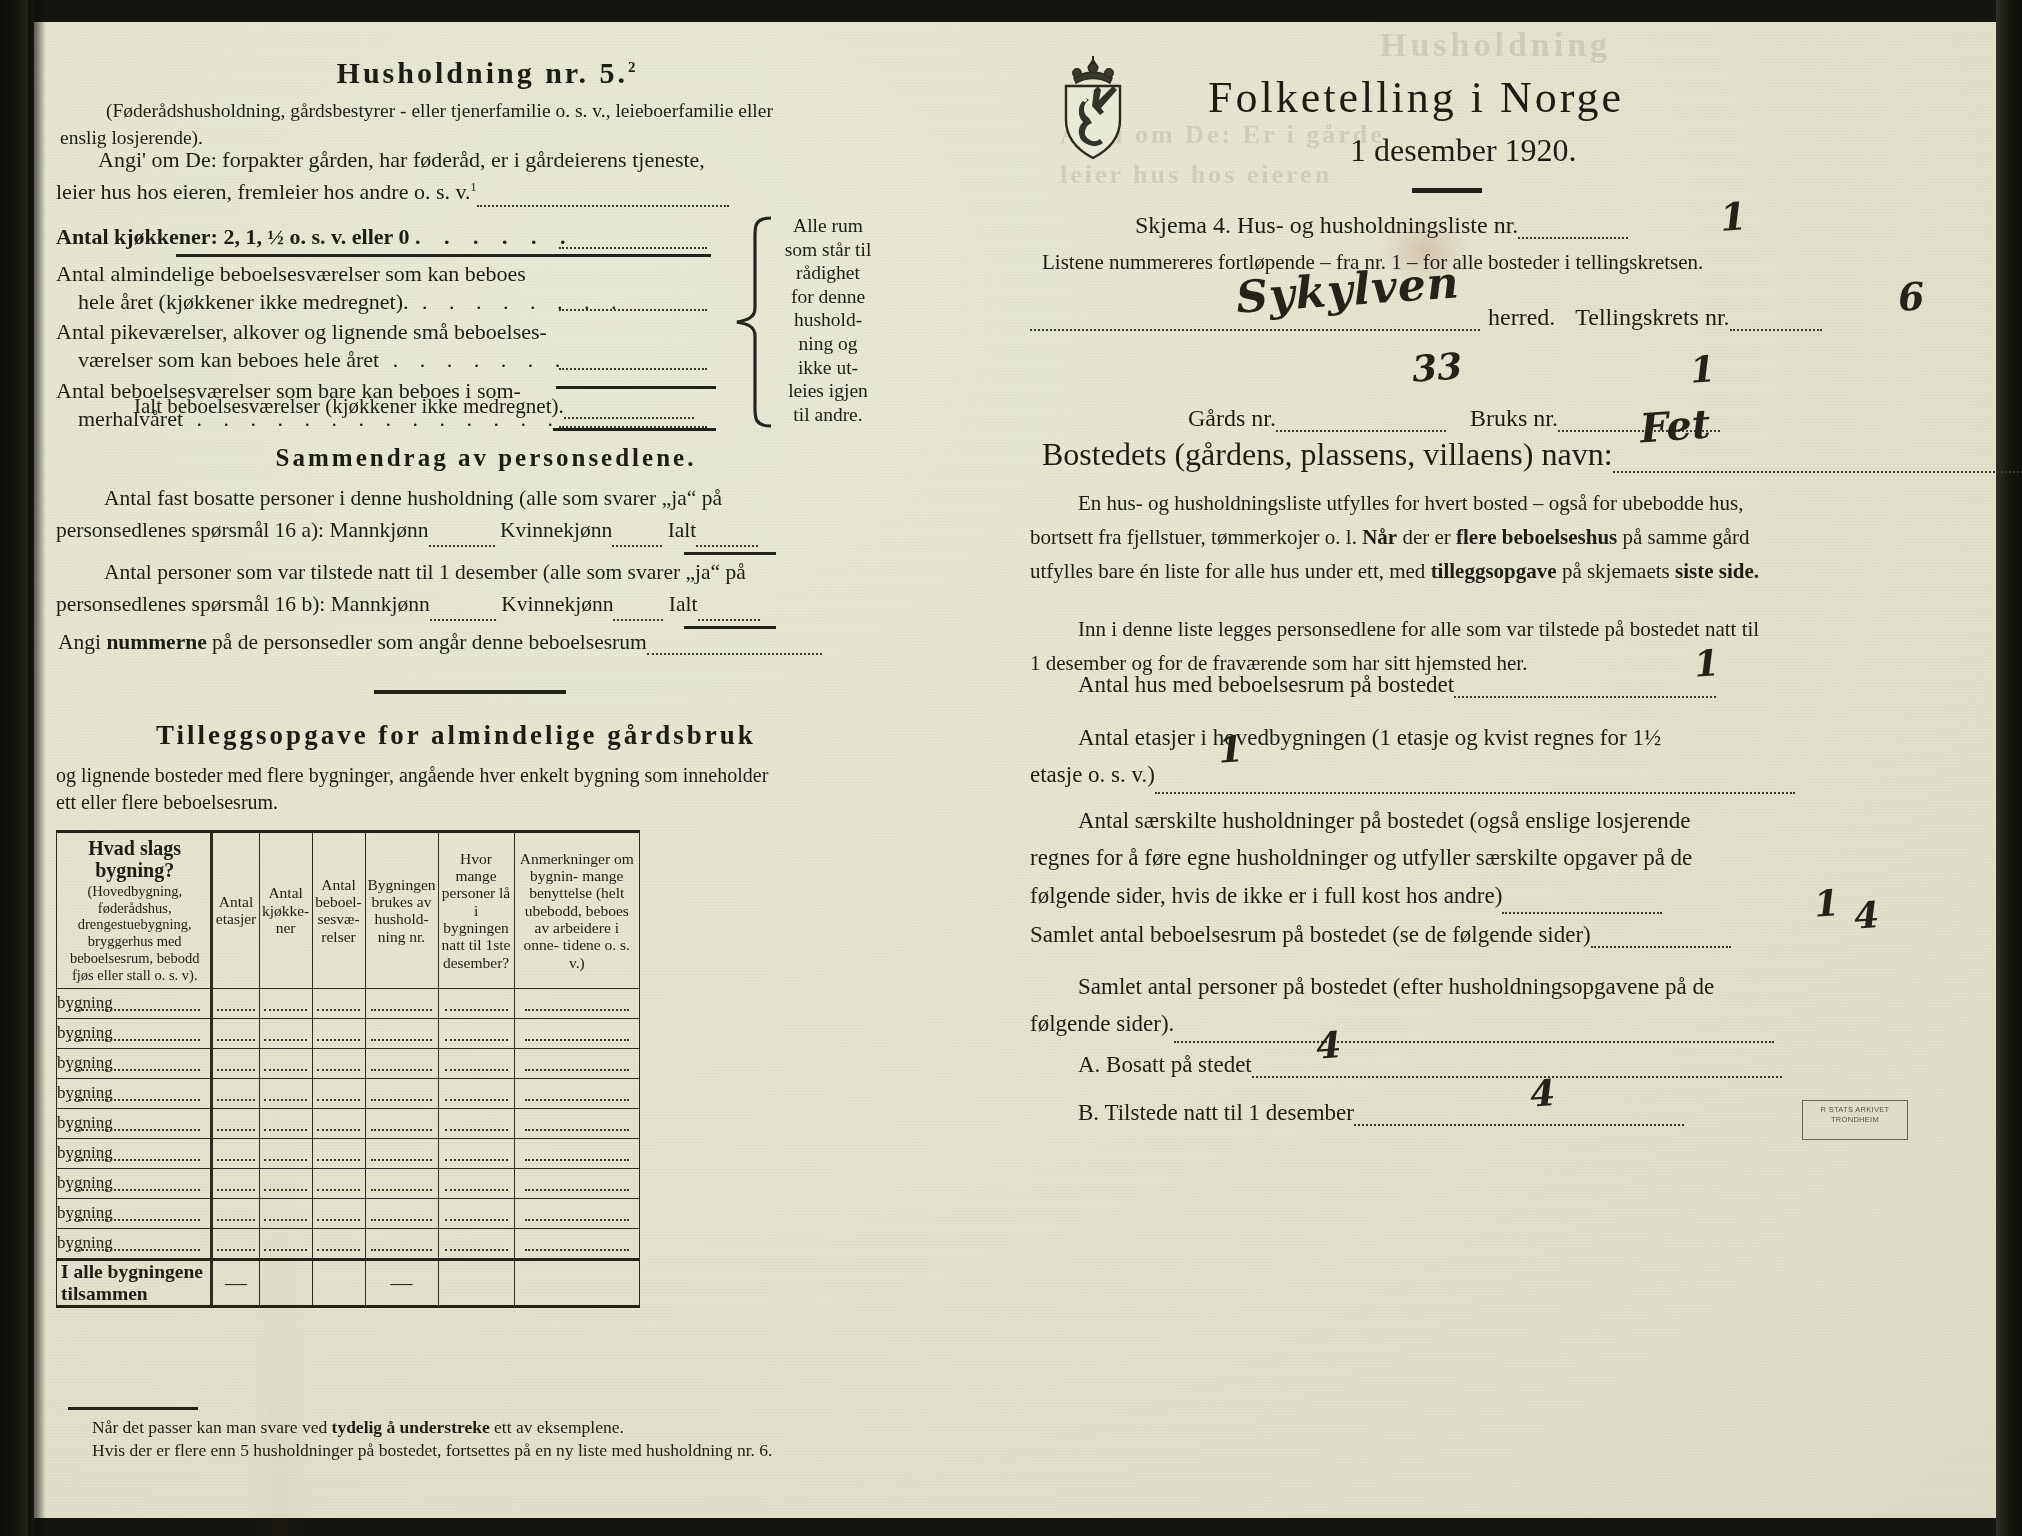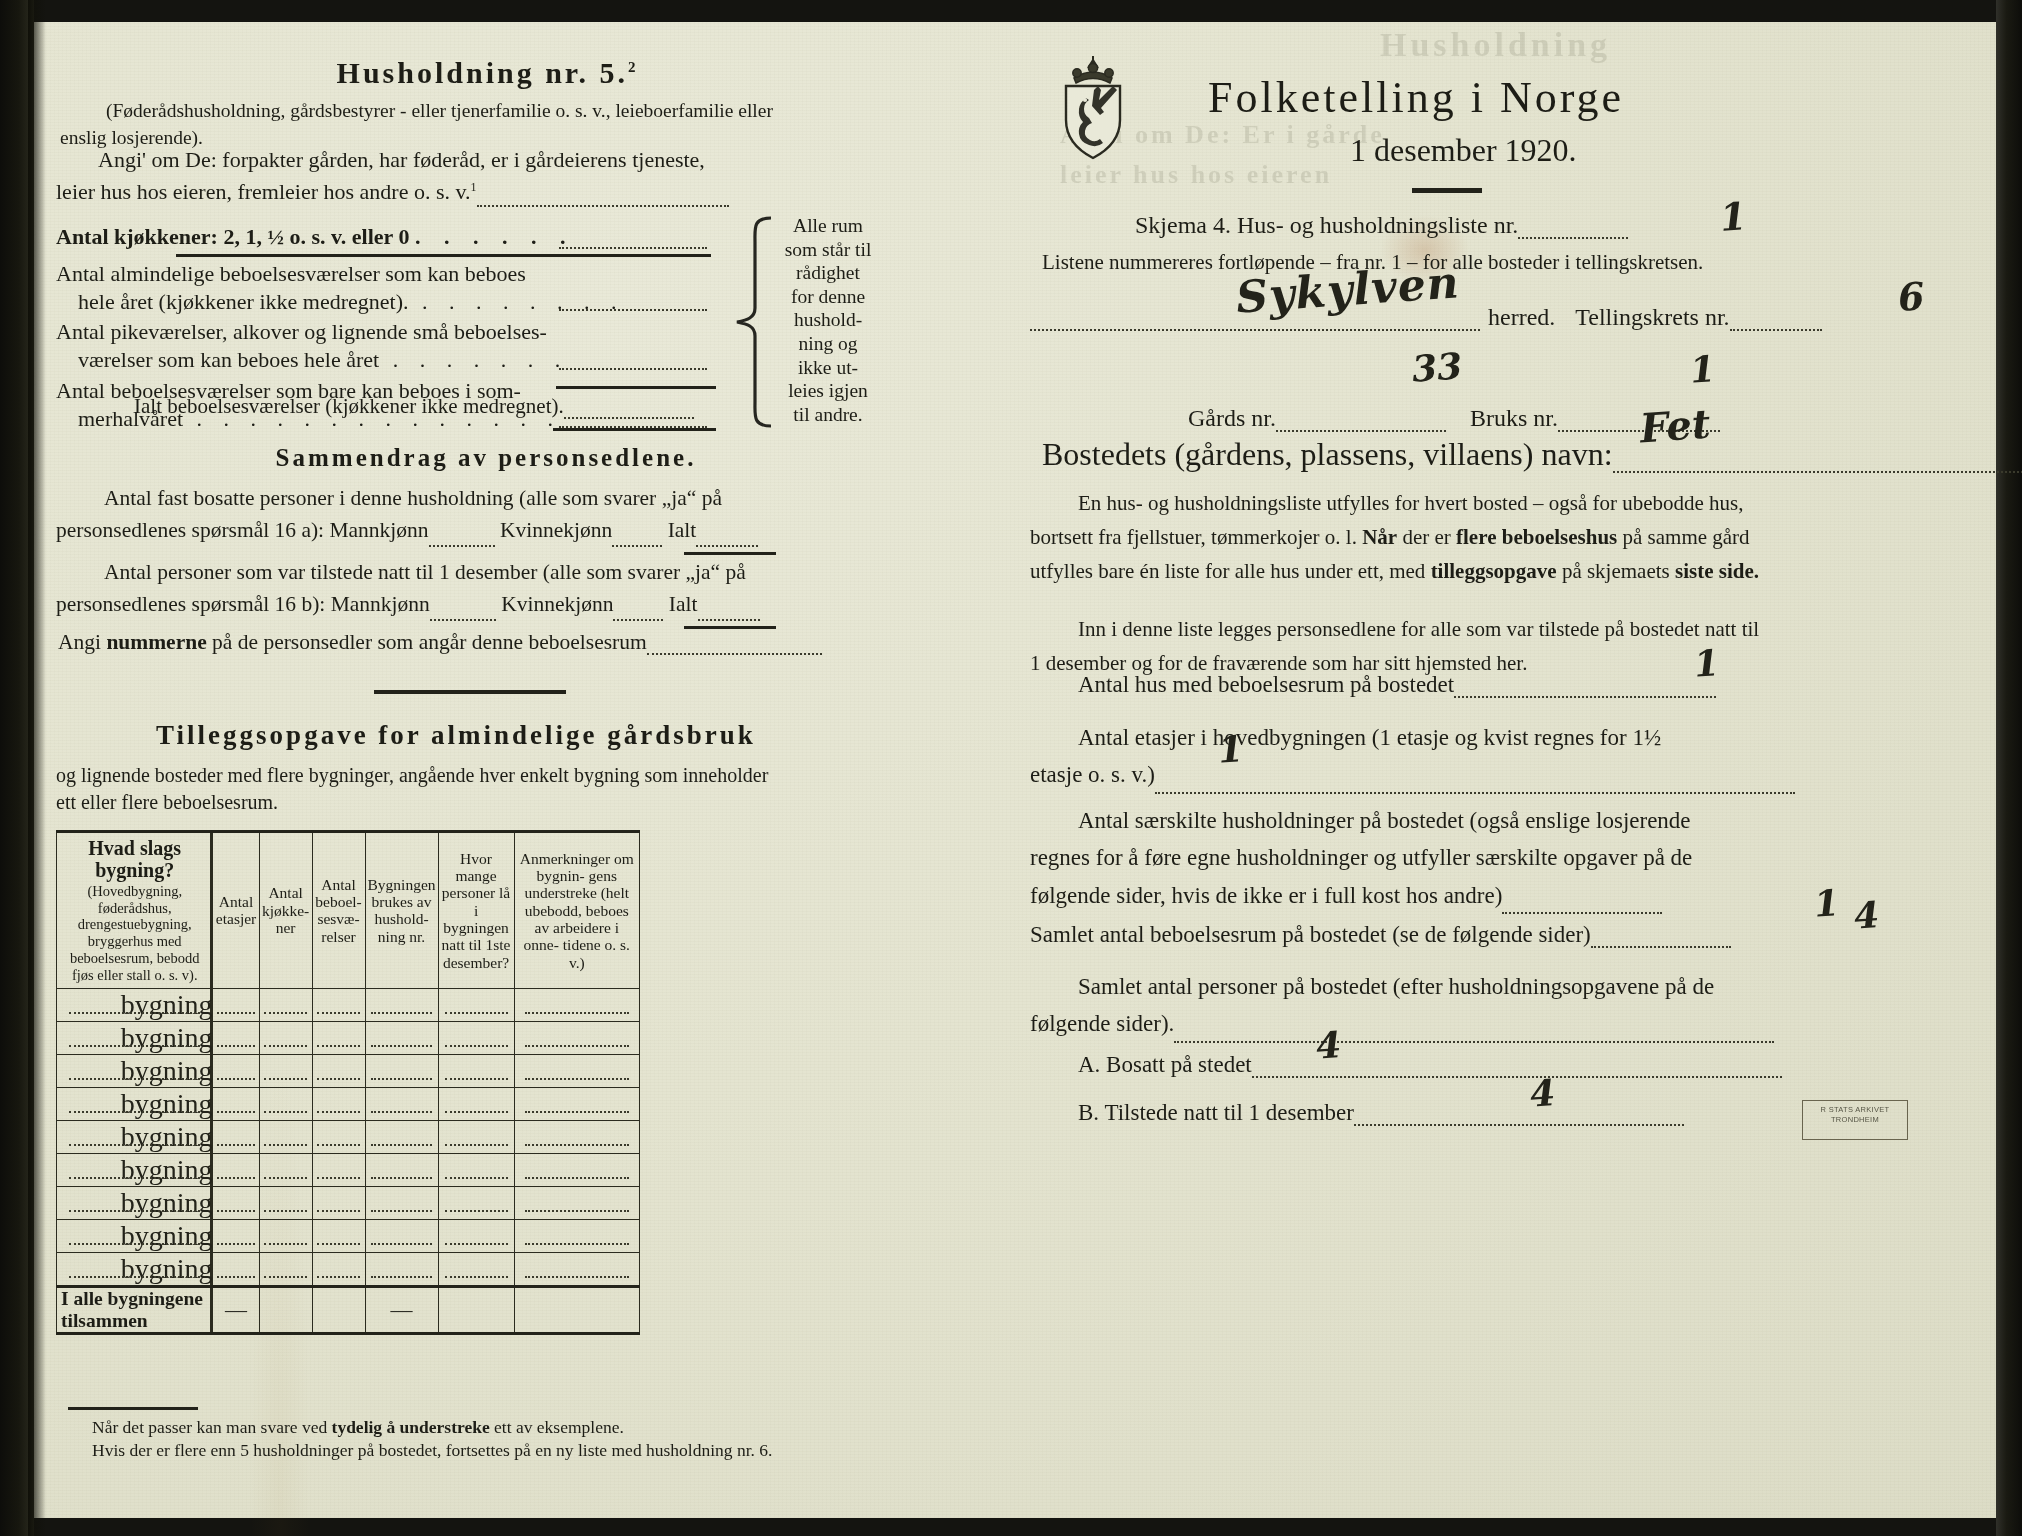--- a/index.html
+++ b/index.html
@@ -63,21 +63,21 @@
 
   
   table.bt{border-collapse:collapse;width:100%;
     font-family:"Liberation Serif",serif;color:#1d1d16;}
   table.bt td,table.bt th{border:1.4px solid #2b2b1f;padding:0;vertical-align:middle;}
   table.bt th{font-weight:normal;font-size:15.5px;line-height:1.12;padding:3px 2px;}
   .thick-top{border-top:3.5px solid #23231a !important;}
   .thick-bot{border-bottom:3.5px solid #23231a !important;}
   .dbl-right{box-shadow: inset -4px 0 0 -2px #2b2b1f;}
   .rowcell{height:29px;}
-  .bygn{font-size:28px;text-align:right;padding-right:5px;color:#23231a;}
+  .bygn{font-size:17px;text-align:left;padding-right:5px;color:#23231a;}
   .dotcell{position:relative;}
   .dotcell::after{
     content:"";position:absolute;left:8%;right:8%;bottom:7px;
     border-bottom:2px dotted #3a3a2c;
   }
   #coa{position:absolute;left:20px;top:18px;width:86px;height:108px;}
 
   .stampbox{
     position:absolute;right:6px;bottom:4px;width:104px;height:34px;
     border:1px solid #55503a;color:#3b3a2c;font-size:7.5px;
@@ -224,21 +224,21 @@
           <tr>
             <th class="thick-top dbl-right" style="padding:4px 6px;">
               <div class="b" style="font-size:20px;">Hvad slags bygning?</div>
               <div style="font-size:14.5px;line-height:1.16;margin-top:1px;">(Hovedbygning, føderådshus, drengestuebygning, bryggerhus med beboelsesrum, bebodd fjøs eller stall o. s. v).</div>
             </th>
             <th class="thick-top"><span>Antal etasjer</span></th>
             <th class="thick-top"><span>Antal kjøkke- ner</span></th>
             <th class="thick-top"><span>Antal beboel- sesvæ- relser</span></th>
             <th class="thick-top"><span>Bygningen brukes av hushold- ning nr.</span></th>
             <th class="thick-top"><span>Hvor mange personer lå i bygningen natt til 1ste desember?</span></th>
-            <th class="thick-top"><span>Anmerkninger om bygnin- gens understreke (helt ubebodd, beboes av arbeidere i onne- tidene o. s. v.)</span></th>
+            <th class="thick-top"><span>Anmerkninger om bygnin- mange benyttelse (helt ubebodd, beboes av arbeidere i onne- tidene o. s. v.)</span></th>
           </tr>
         </thead>
         <tbody id="bt-body">
             <tr>
               <td class="rowcell bygn dbl-right dotcell"><span>bygning</span></td>
               <td class="rowcell dotcell"></td>
               <td class="rowcell dotcell"></td>
               <td class="rowcell dotcell"></td>
               <td class="rowcell dotcell"></td>
               <td class="rowcell dotcell"></td>

